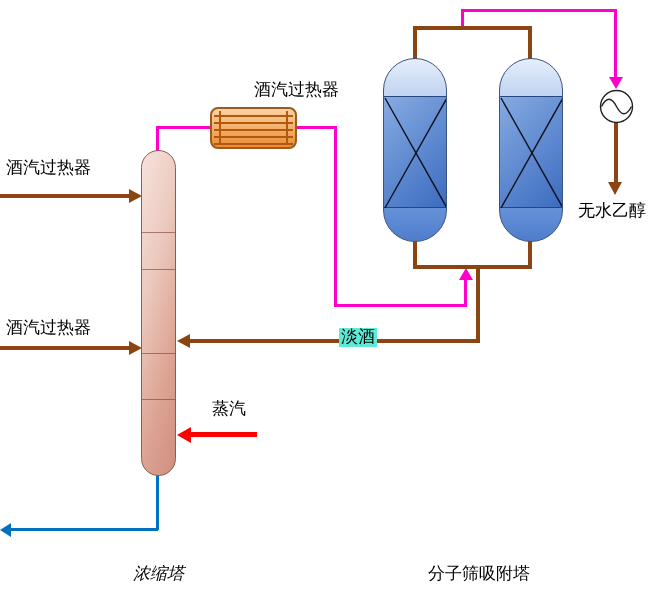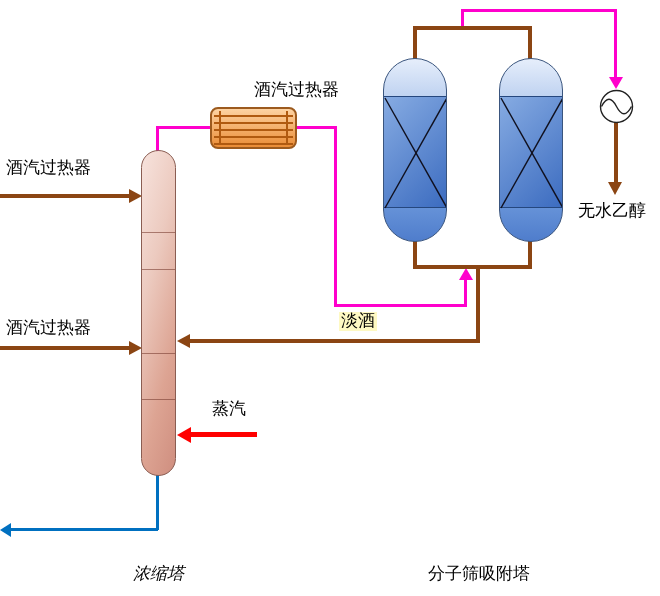--- a/index.html
+++ b/index.html
@@ -145,19 +145,19 @@
   <div id="condenser">
     <svg width="37" height="37" viewBox="0 0 37 37">
       <circle cx="18.5" cy="18.5" r="16" fill="#ffffff" stroke="#222222" stroke-width="1.4"></circle>
       <path d="M 3.5 18.5 Q 11 4 18.5 18.5 T 33.5 18.5" fill="none" stroke="#222222" stroke-width="1.4"></path>
     </svg>
   </div>
 
   <div class="lbl" style="left:6px;top:159px;">酒汽过热器</div>
   <div class="lbl" style="left:6px;top:319px;">酒汽过热器</div>
   <div class="lbl" style="left:212px;top:400px;">蒸汽</div>
-  <div class="lbl" style="left:339px;top:312px;background:#fef9c3;padding:0 2px;z-index:2;">淡酒</div>
+  <div class="lbl" style="left:339px;top:328px;background:#5eead4;padding:0 2px;z-index:2;">淡酒</div>
   <div class="lbl" style="left:578px;top:202px;">无水乙醇</div>
   <div class="lbl" style="left:206px;top:81px;margin-left:48px;">酒汽过热器</div>
   <div class="lbl" style="left:133px;top:565px;font-style:italic;">浓缩塔</div>
   <div class="lbl" style="left:428px;top:565px;">分子筛吸附塔</div>
 
 </div>
 
 </body></html>

